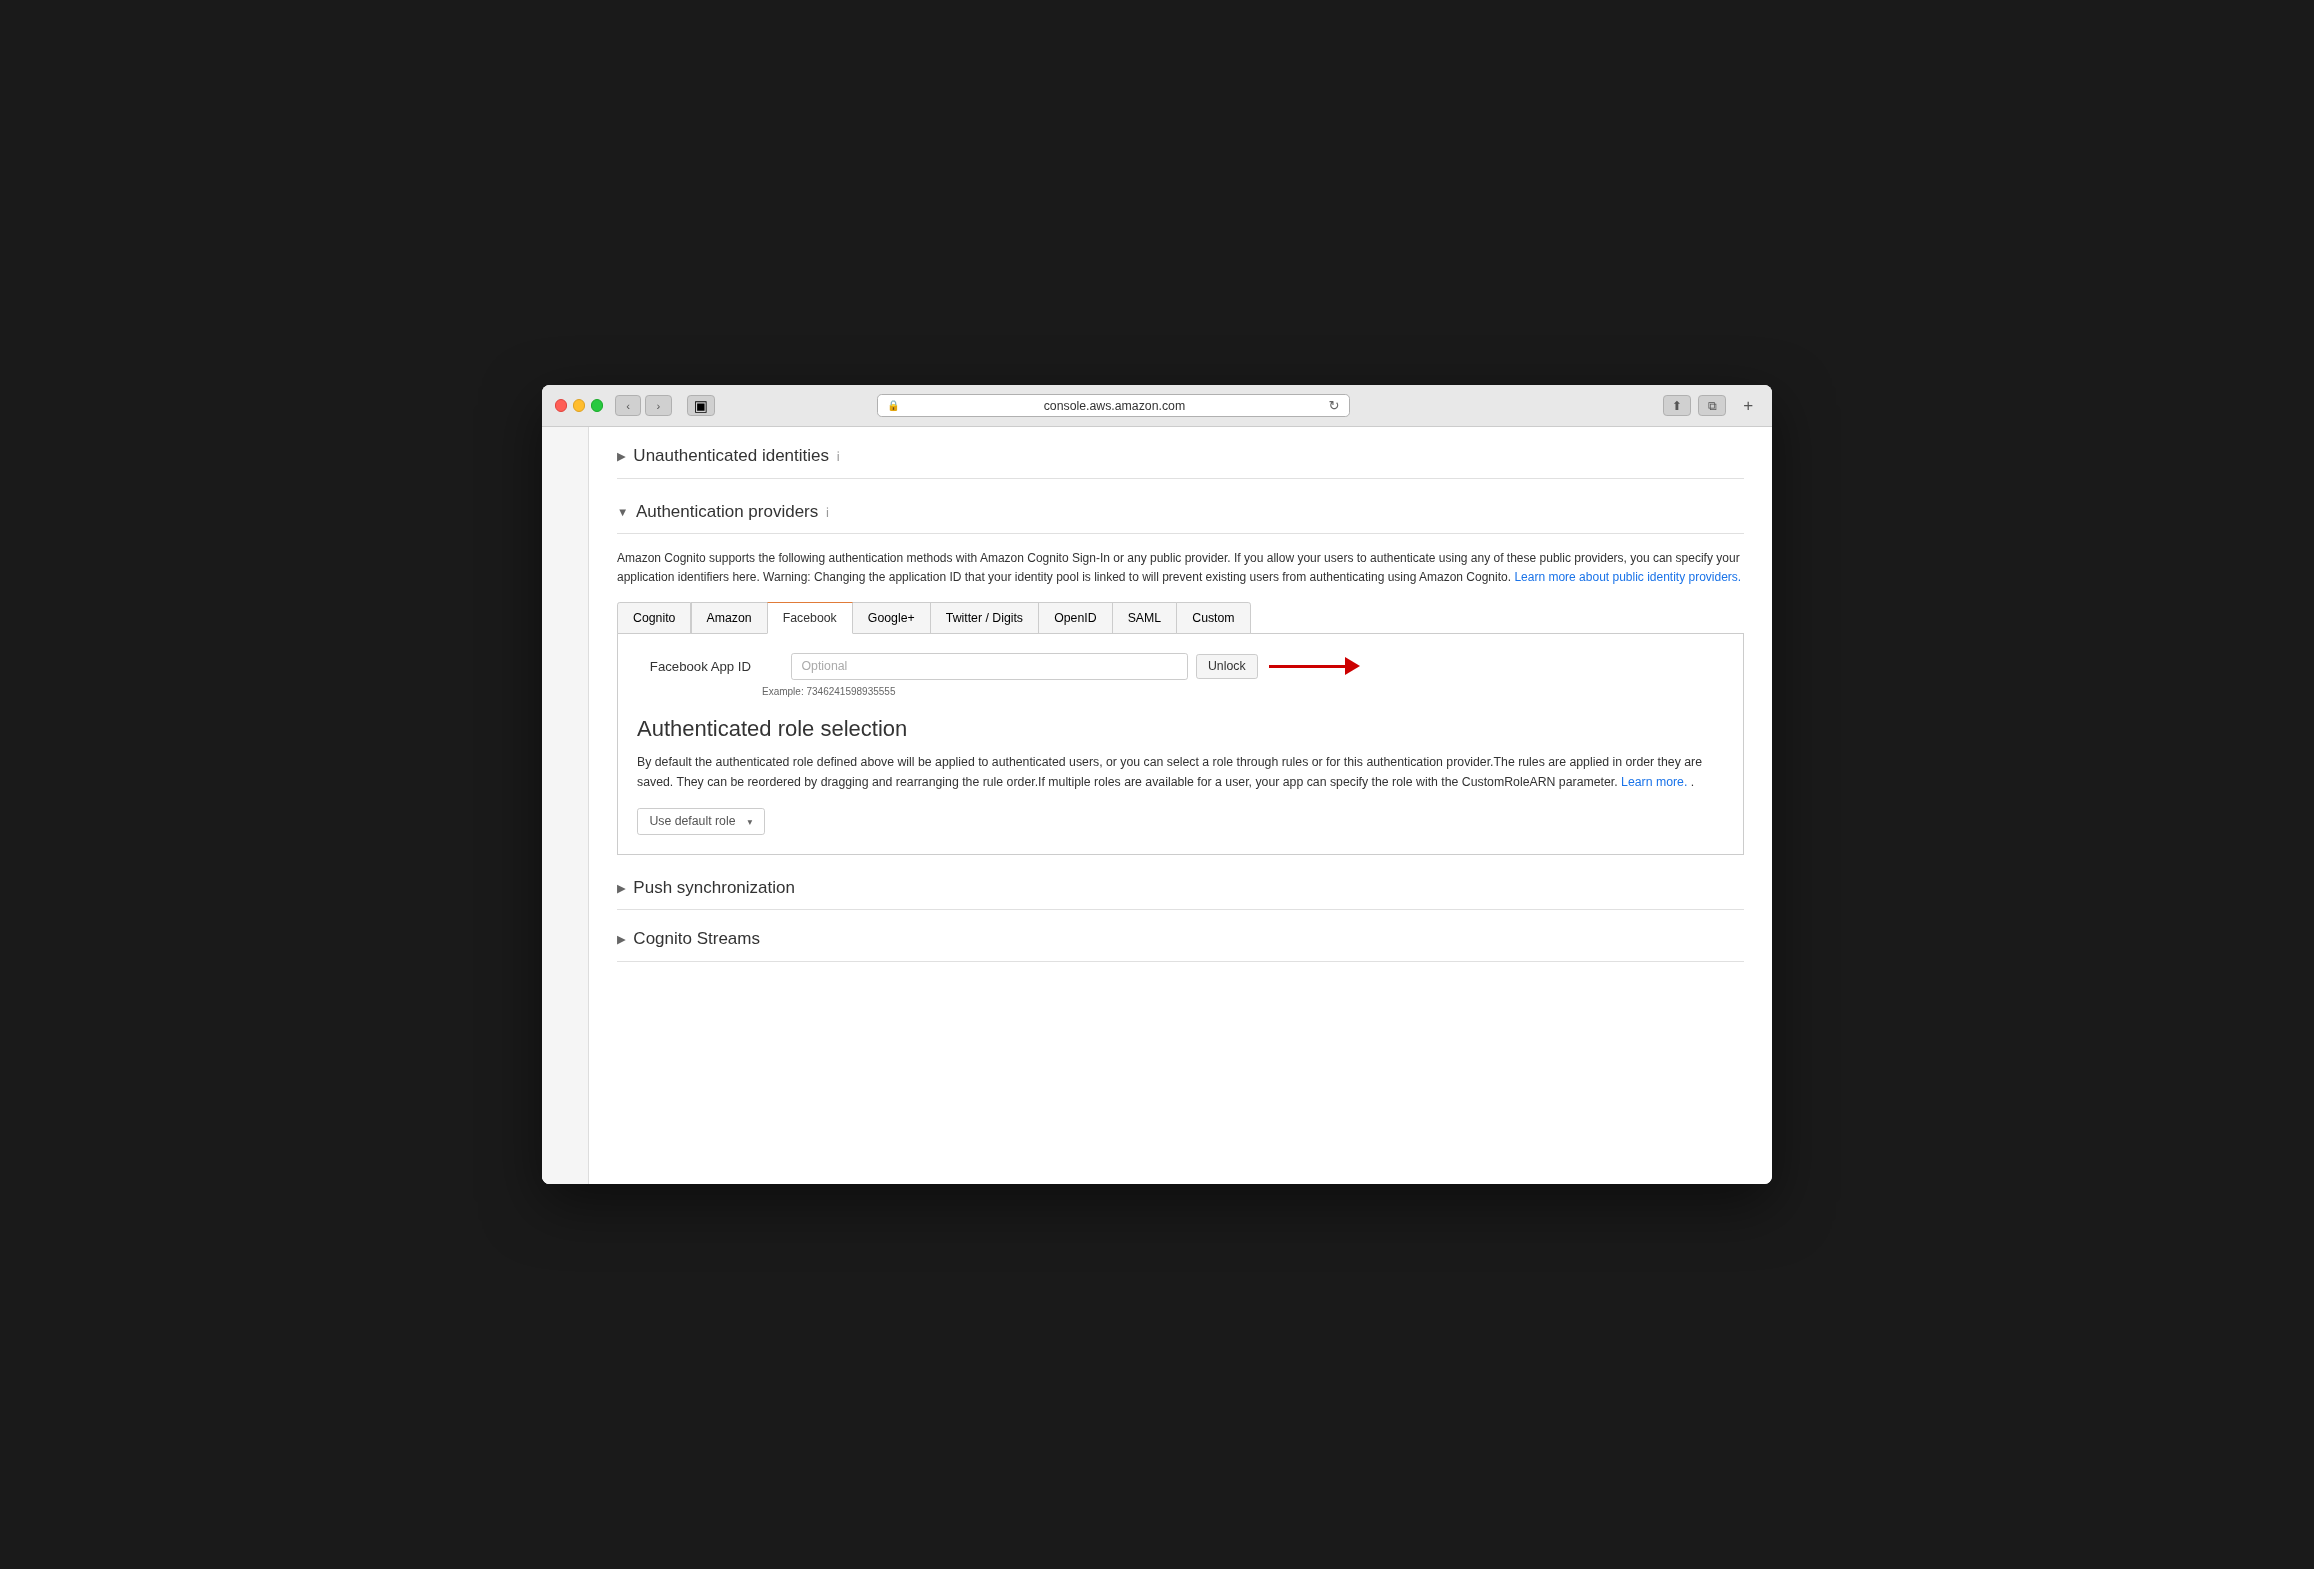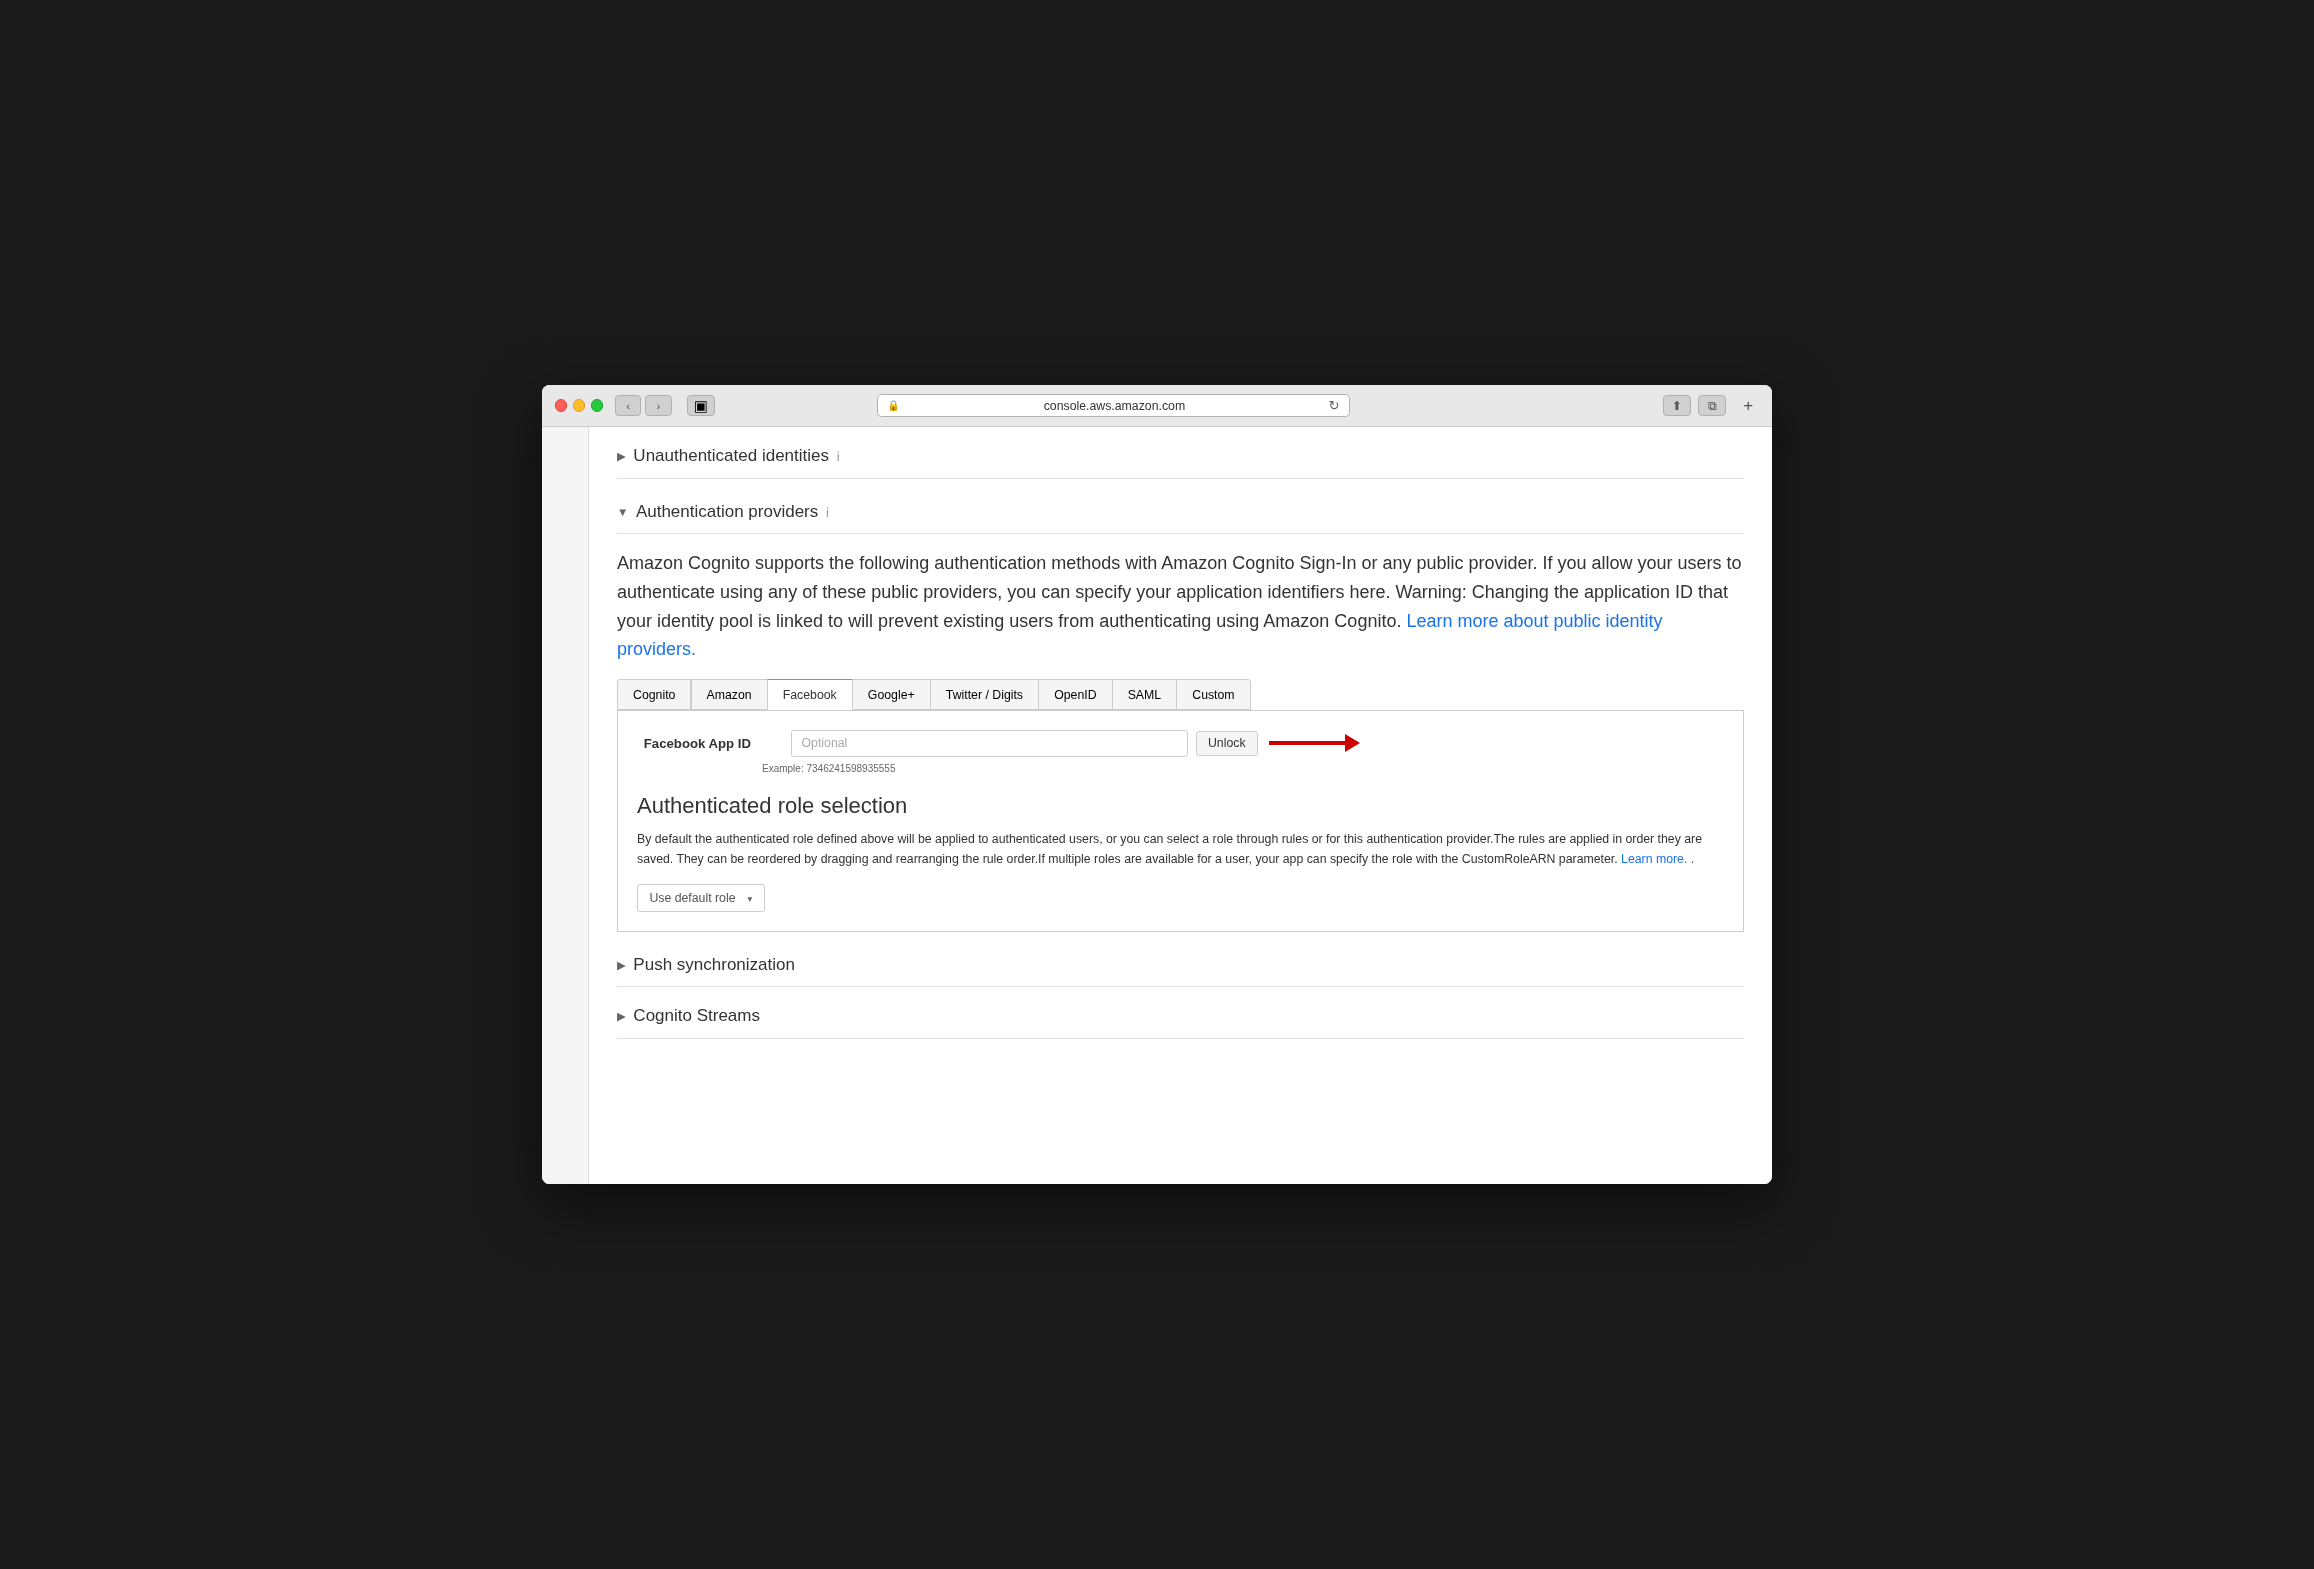--- a/index.html
+++ b/index.html
@@ -183,21 +183,21 @@
       font-weight: 400;
       color: #333;
     }
 
     .info-icon {
       color: #999;
       font-size: 13.2px;
     }
 
     .section-description {
-      font-size: 18px;
+      font-size: 12px;
       color: #333;
       line-height: 1.6;
       margin-bottom: 15px;
     }
 
     .section-description a {
       color: #1a73e8;
       text-decoration: none;
     }
 
@@ -238,21 +238,21 @@
 
     .tab-panel {
       border: 0.9px solid #ccc;
       padding: 19px;
       background: white;
       margin-top: -0.9px;
     }
 
     .form-label {
       font-size: 13.2px;
-      font-weight: 700;
+      font-weight: 400;
       color: #333;
       min-width: 114px;
       text-align: right;
     }
 
     .form-input {
       flex: 1;
       max-width: 397px;
       padding: 5.7px 9.5px;
       border: 0.9px solid #ccc;

